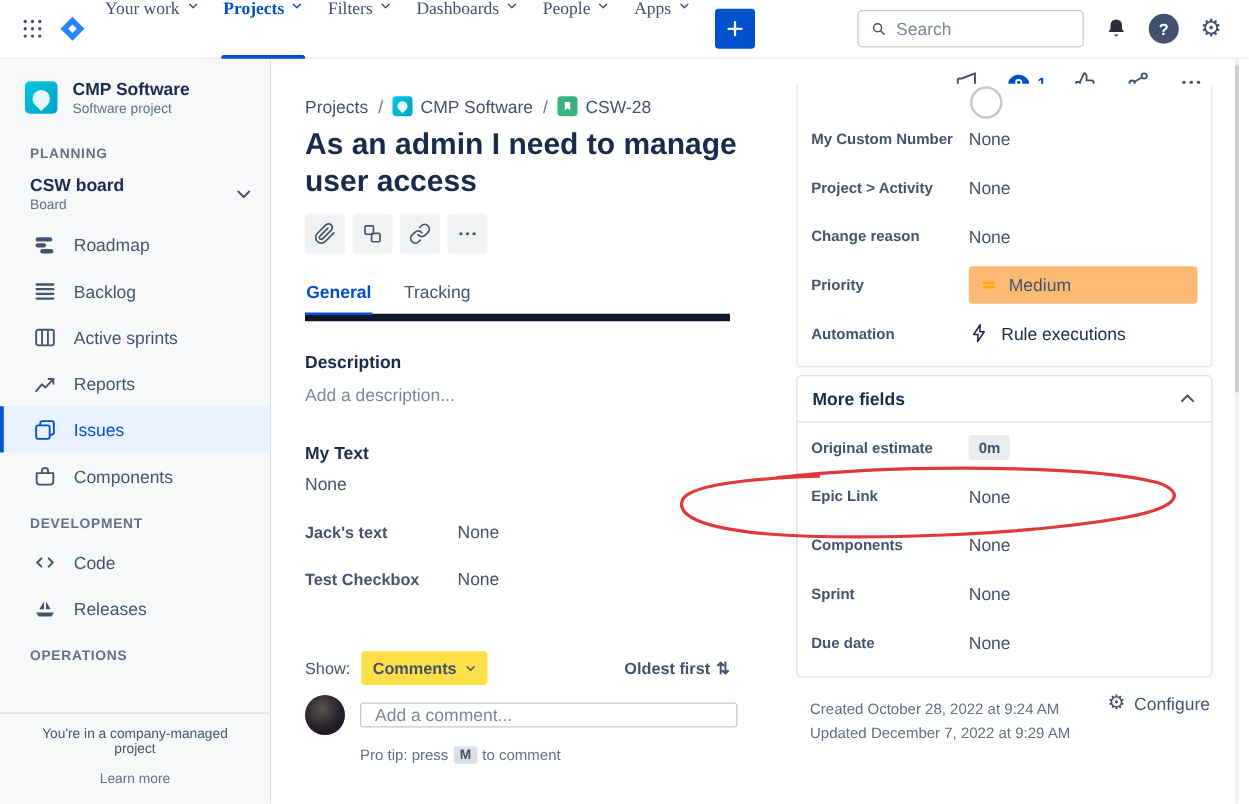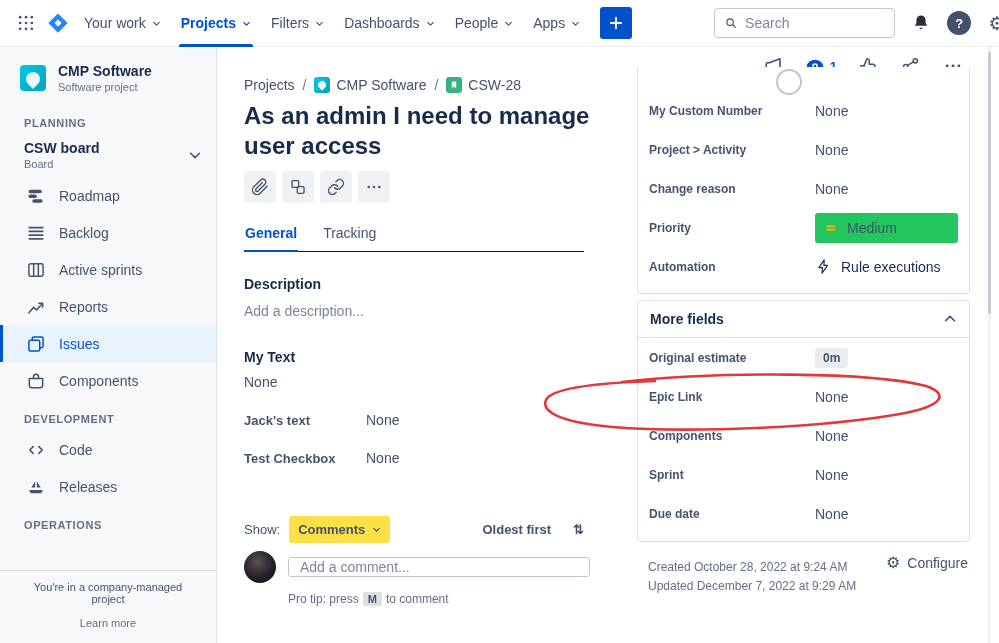--- a/index.html
+++ b/index.html
@@ -5,22 +5,22 @@
   * { box-sizing: border-box; margin: 0; padding: 0; }
   html,body { background:#fff; }
   body { font-family: "Liberation Sans", sans-serif; color:#172b4d; }
   .page { position:relative; width:999px; height:643px; background:#fff; overflow:hidden; }
 
   
   .topnav { position:absolute; top:0; left:0; width:100%; height:47px; background:#fff;
             border-bottom:1px solid #ebecf0; display:flex; align-items:center; padding:0 12px 0 10px; z-index:40; }
   .iconbtn { width:32px; height:32px; border:none; background:transparent; border-radius:3px;
              display:flex; align-items:center; justify-content:center; cursor:pointer; color:#42526e; flex:none; }
-  .nav-item { position:relative; height:47px; display:flex; align-items:center; gap:6px; padding:0 10px;
-              font-size:14px; color:#42526e; background:none; border:none; cursor:pointer; font-family:Liberation Sans, sans-serif; flex:none;}
+  .nav-item { position:relative; height:47px; display:flex; align-items:flex-start; gap:6px; padding:0 10px;
+              font-size:14px; color:#42526e; background:none; border:none; cursor:pointer; font-family:Liberation Serif, serif; flex:none;}
   .nav-item.active { color:#0052cc; font-weight:bold; }
   .nav-item.active::after { content:""; position:absolute; left:8px; right:8px; bottom:0; height:3px;
               background:#0052cc; border-radius:2px 2px 0 0; }
   .chev { width:9px; height:9px; flex:none; }
   .chev-lg { width:14px; height:14px; flex:none; }
   .create-btn { width:32px; height:32px; background:#0052cc; color:#fff; border:none; border-radius:3px;
               display:flex; align-items:center; justify-content:center; margin-left:10px; cursor:pointer; flex:none; }
   .search-box { display:flex; align-items:center; gap:7px; width:181px; height:30px; border:1px solid #c1c7d0;
               border-radius:4px; padding:0 9px; margin-left:82px; color:#6b778c; flex:none; }
   .search-box input { border:none; outline:none; width:100%; font-size:14px; color:#42526e; font-family:inherit; background:transparent; }
@@ -61,37 +61,37 @@
   .crumb { cursor:pointer; display:flex; align-items:center; gap:6px; }
   .crumb-sep { color:#6b778c; }
   .mini-proj { width:16px; height:16px; border-radius:3px; background:linear-gradient(135deg,#00c7e6,#00a3bf); flex:none; position:relative; overflow:hidden;}
   .mini-proj::after { content:""; position:absolute; left:4px; top:4px; width:8px; height:8px; border-radius:50% 50% 0 50%;
               background:rgba(255,255,255,.9); transform:rotate(45deg); }
   .story-icon { width:16px; height:16px; border-radius:3px; background:#36b37e; flex:none; display:flex; align-items:center; justify-content:center; }
   .issue-title { margin-top:8px; width:352px; font-size:24px; line-height:30px; font-weight:bold; color:#172b4d; }
   .action-row { display:flex; gap:6px; margin-top:10px; }
   .action-btn { width:32px; height:32px; background:#f1f2f4; border:none; border-radius:3px; color:#44546f;
               display:flex; align-items:center; justify-content:center; cursor:pointer; }
-  .tabs { display:flex; gap:24px; margin-top:14px; width:340px; border-bottom:1px solid #0f172a; }
+  .tabs { display:flex; gap:24px; margin-top:14px; width:340px; border-bottom:6px solid #0f172a; }
   .tab { font-size:14px; color:#44546f; padding:8px 1px 9px; background:none; border:none; cursor:pointer;
          border-bottom:2px solid transparent; margin-bottom:-1px; font-family:inherit; }
   .tab.active { color:#0052cc; font-weight:bold; border-bottom-color:#0052cc; }
   .h-label { font-size:14px; font-weight:bold; color:#172b4d; }
   .desc-block { margin-top:24px; }
   .placeholder-text { margin-top:11px; font-size:14px; color:#7a869a; cursor:text; }
   .mytext-block { margin-top:30px; }
   .mytext-value { margin-top:9px; font-size:14px; color:#42526e; }
   .inline-field { display:grid; grid-template-columns:122px 1fr; align-items:center; margin-top:22px; width:360px; }
   .inline-field .flabel { font-size:13px; }
   .activity-block { margin-top:50px; }
   .show-row { display:flex; align-items:center; gap:9px; margin-top:11px; width:340px; }
   .show-label { font-size:13px; color:#42526e; }
   .filter-btn { display:flex; align-items:center; gap:7px; background:#fde047; border:none; border-radius:3px;
               padding:6px 9px; font-size:13px; font-weight:bold; color:#42526e; cursor:pointer; font-family:inherit; }
-  .sort-btn { margin-left:auto; display:flex; align-items:center; gap:22px; background:none; border:none;
+  .sort-btn { margin-left:auto; display:flex; align-items:center; gap:5px; background:none; border:none;
               font-size:13px; font-weight:bold; color:#42526e; cursor:pointer; font-family:inherit;justify-content:center; }
   .sort-glyph { font-size:13px; }
   .comment-row { display:flex; align-items:center; gap:12px; margin-top:8px; padding-right:10px; width:356px; }
   .comment-input { flex:1; height:20px; border:1px solid #c1c7d0; border-radius:3px; padding:0 11px;
               font-size:14px; color:#42526e; font-family:inherit; outline:none; }
   .comment-input::placeholder { color:#7a869a; }
   .pro-tip { margin-top:9px; font-size:12px; color:#626f86; display:flex; align-items:center; gap:4px; padding-left:44px;}
   .kbd { display:inline-block; background:#dcdfe4; border-radius:2px; padding:1px 5px; font-size:11px;
               font-weight:bold; color:#44546f; }
 
@@ -99,24 +99,24 @@
   .details { position:absolute; top:47px; left:637px; width:345px; bottom:0; background:#fff; }
   .det-icons { position:absolute; top:6px; right:16px; display:flex; align-items:center; gap:17px; }
   .det-icons .iconbtn { width:26px; height:26px; }
   .watch-wrap { display:flex; align-items:center; gap:4px; color:#0052cc; cursor:pointer; }
   .watch-count { font-size:13px; font-weight:bold; color:#0052cc; }
   .panel { position:absolute; left:0; right:12px; border:1px solid #dcdfe4; border-radius:4px; background:#fff; overflow:hidden; }
   .pinned-box { top:20px; height:227px; border-top:none; border-radius:0 0 4px 4px; }
   .cut-avatar { position:absolute; top:2px; left:138px; width:26px; height:26px; border-radius:50%;
               border:2px solid #c1c7d0; background:#fff; }
   .rows { margin-top:24px; }
-  .frow { display:grid; grid-template-columns:126px 1fr; align-items:center; min-height:39px; padding:0 11px;gap:40px; }
+  .frow { display:grid; grid-template-columns:126px 1fr; align-items:center; min-height:39px; padding:0 11px; }
   .flabel { font-size:12px; font-weight:bold; color:#44546f; }
   .fvalue { font-size:14px; color:#42526e; }
-  .priority-chip { display:flex; align-items:center; gap:8px; background:#22c55e; border-radius:3px;
+  .priority-chip { display:flex; align-items:center; gap:8px; background:#fdba74; border-radius:3px;
               height:30px; padding:0 8px; width:100%; cursor:pointer; }
   .automation-val { display:flex; align-items:center; gap:9px; color:#172b4d; }
   .more-box { top:253px; height:242px; }
   .more-head { display:flex; align-items:center; justify-content:space-between; padding:10px 12px;
               border-bottom:1px solid #dcdfe4; cursor:pointer; }
   .more-title { font-size:14px; font-weight:bold; color:#172b4d; }
   .estimate-badge { display:inline-block; background:#ebecf0; border-radius:3px; padding:3px 8px;
               font-size:12px; font-weight:bold; color:#42526e; }
   .dates { position:absolute; top:511px; left:11px; font-size:12px; color:#626f86; line-height:19px; }
   .configure { position:absolute; top:508px; right:14px; display:flex; align-items:center; gap:7px;

